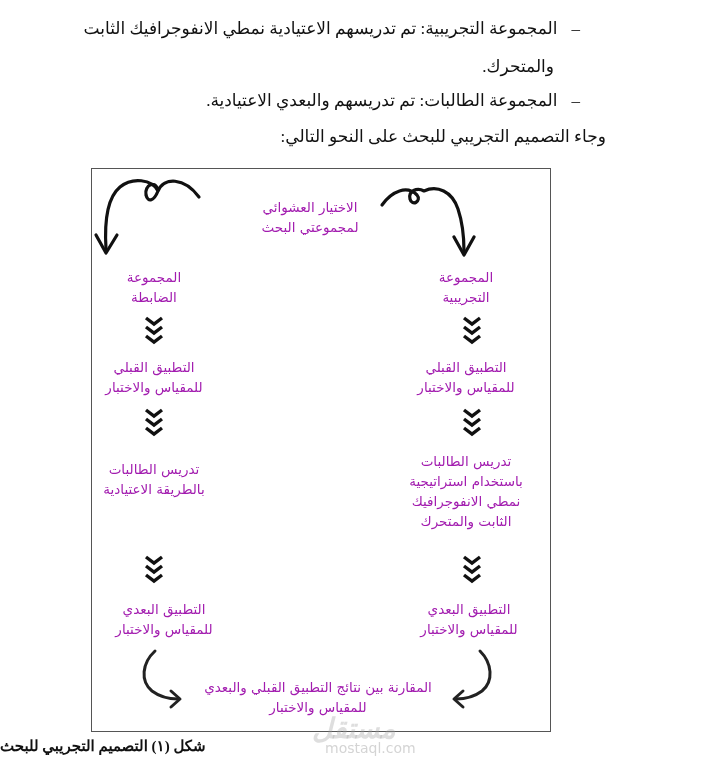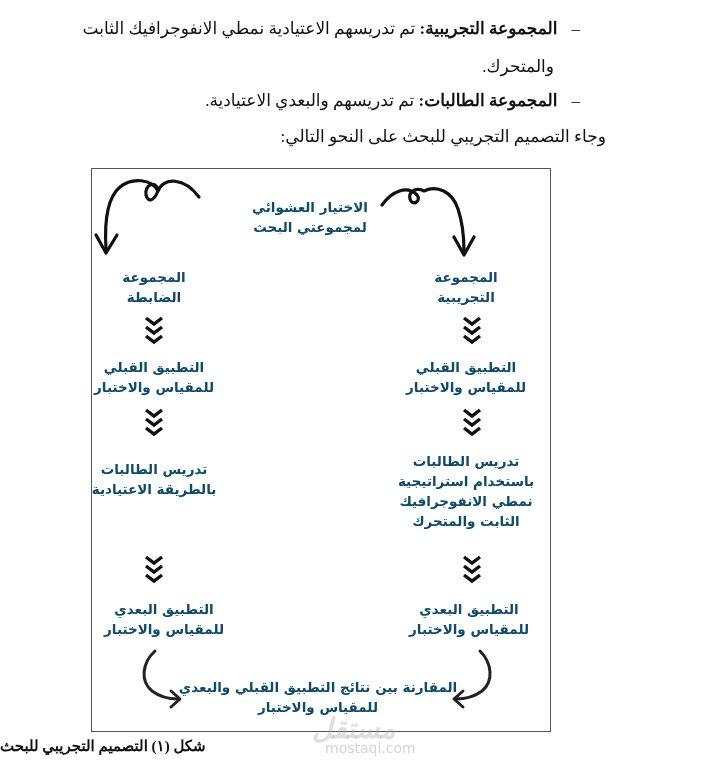--- a/index.html
+++ b/index.html
@@ -20,42 +20,42 @@
     direction: rtl;
     font-family: "Liberation Serif", "DejaVu Serif", serif;
     font-size: 17px;
     color: #111;
     white-space: nowrap;
   }
   .bullet-dash {
     display: inline-block;
     margin-left: 14px;
   }
-  .bold { font-weight: bold; text-align: right; }
+  .bold { font-weight: normal; text-align: right; }
 
   
   .diagram {
     position: absolute;
     left: 91px;
     top: 168px;
     width: 460px;
     height: 564px;
     border: 1.5px solid #555;
     box-sizing: border-box;
     background: #fff;
   }
   .dlabel {
     position: absolute;
     direction: rtl;
     text-align: center;
     font-family: "DejaVu Sans", "Liberation Sans", sans-serif;
-    font-weight: bold;
+    font-weight: normal;
     font-size: 13.5px;
     line-height: 20px;
-    color: #0c4a6e;
+    color: #a21caf;
     white-space: nowrap;
     transform: translateX(-50%);
   }
   .dlabel span { display: block; }
   .chev {
     position: absolute;
     width: 22px;
     height: 30px;
     transform: translateX(-50%);
   }

